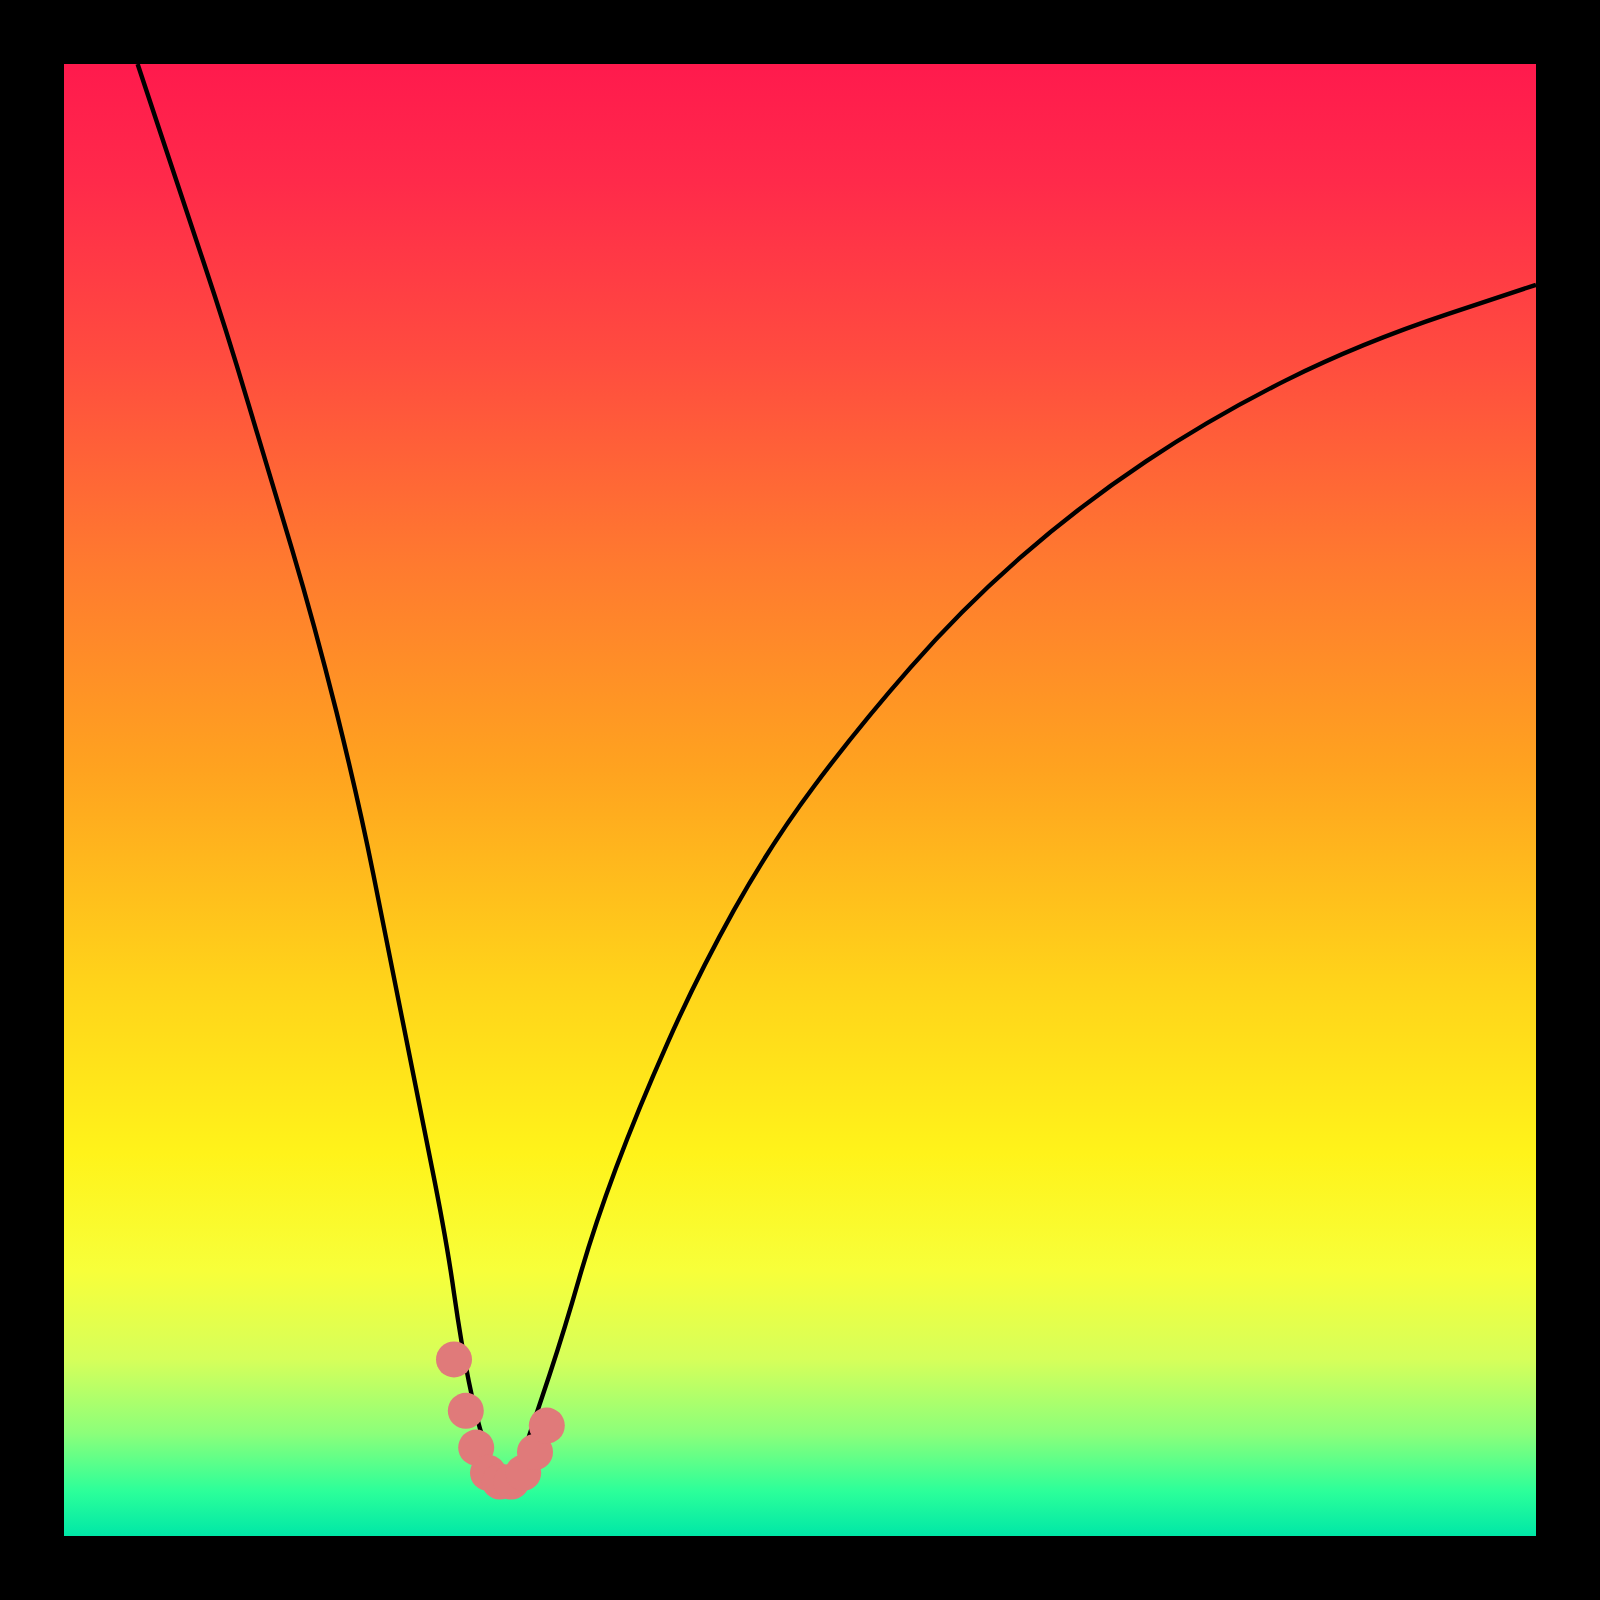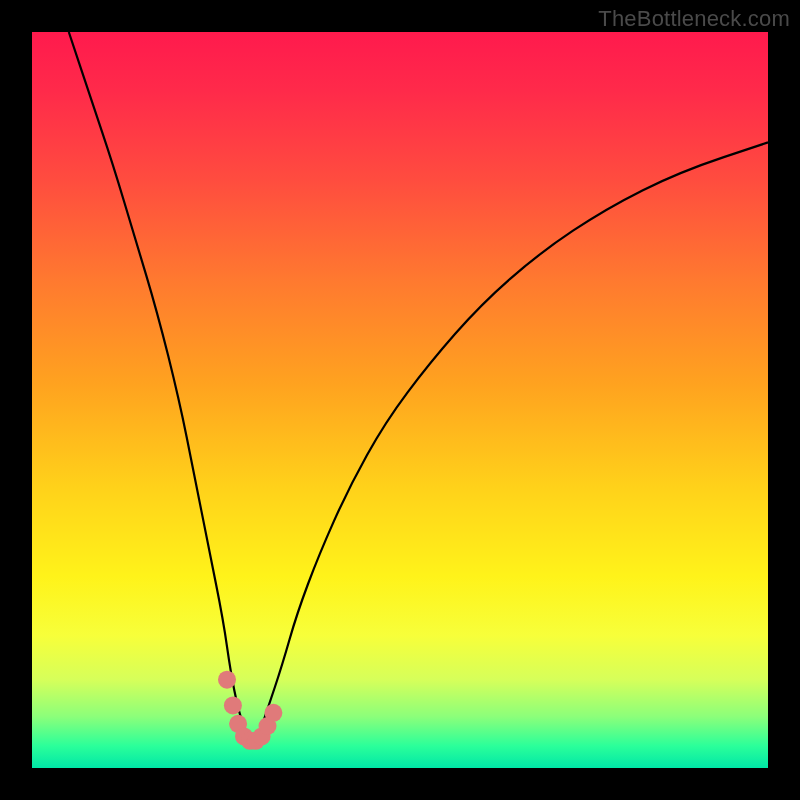--- a/index.html
+++ b/index.html
@@ -56,21 +56,20 @@
   }
   .dot {
     fill: #e07a7a;
     stroke: none;
   }
 </style>
 </head>
 <body>
 
 <div class="frame">
-  <div class="watermark">TheBottleneck.com</div>
   <div class="plot">
     <svg class="curve" viewBox="0 0 736 736">
       <path id="curve-path" d="M 36.8 0.0 Q 36.8 0.0 47.8 33.1 Q 58.9 66.2 69.9 99.4 Q 81.0 132.5 92.0 169.3 Q 103.0 206.1 114.1 242.9 Q 125.1 279.7 136.2 323.8 Q 147.2 368.0 154.6 404.8 Q 161.9 441.6 169.3 478.4 Q 176.6 515.2 184.0 552.0 Q 191.4 588.8 195.0 614.6 Q 198.7 640.3 202.4 658.7 Q 206.1 677.1 209.8 688.2 Q 213.4 699.2 217.1 702.9 Q 220.8 706.6 224.5 702.9 Q 228.2 699.2 231.8 688.2 Q 235.5 677.1 242.9 655.0 Q 250.2 633.0 257.6 607.2 Q 265.0 581.4 276.0 552.0 Q 287.0 522.6 301.8 489.4 Q 316.5 456.3 334.9 423.2 Q 353.3 390.1 375.4 360.6 Q 397.4 331.2 423.2 301.8 Q 449.0 272.3 478.4 246.6 Q 507.8 220.8 541.0 198.7 Q 574.1 176.6 610.9 158.2 Q 647.7 139.8 691.8 125.1 T 736.0 110.4" fill="none" stroke="#000" stroke-width="2.2"></path>
       <g id="dots">
           <circle cx="195.0" cy="647.7" r="9" class="dot"></circle>
           <circle cx="200.9" cy="673.4" r="9" class="dot"></circle>
           <circle cx="206.1" cy="691.8" r="9" class="dot"></circle>
           <circle cx="212.0" cy="704.4" r="9" class="dot"></circle>
           <circle cx="217.9" cy="708.8" r="9" class="dot"></circle>
           <circle cx="223.7" cy="708.8" r="9" class="dot"></circle>

